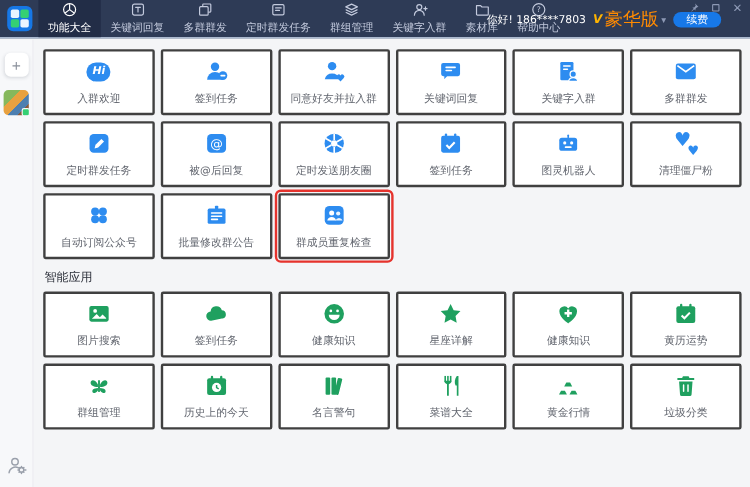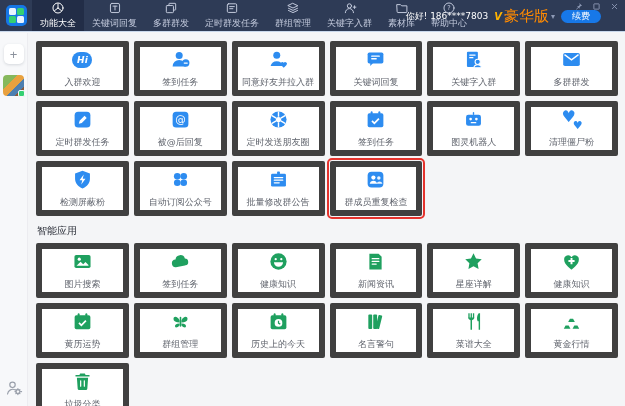--- a/index.html
+++ b/index.html
@@ -37,21 +37,21 @@
   .avatar { position:relative; width:21px; height:21px; border-radius:4px; cursor:pointer;
     background:linear-gradient(135deg,#86b85c 0%,#86b85c 34%,#e8a13f 34%,#e8a13f 58%,#4d7fb0 58%,#4d7fb0 78%,#8a5a3b 78%); }
   .avatar .dot { position:absolute; right:-1px; bottom:-1px; width:7px; height:7px; border-radius:2px; background:#35d073; border:1px solid #f7f8fa; }
   .side-settings { margin-top:auto; width:18px; height:18px; color:#9aa0ab; cursor:pointer; }
   .side-settings svg { width:18px; height:18px; display:block; }
 
   
   .content { position:absolute; left:28px; top:33px; right:0; bottom:0; padding:8px 7px 0 8px; overflow:hidden;
     display:grid; grid-template-columns:repeat(6,1fr); gap:5px; align-content:start; }
   .section-title { grid-column:1 / -1; font-size:10px; color:#2a2e38; padding:3px 0 0 1px;font-family:Liberation Serif, serif; }
-  .tile { height:55px; background:#ffffff; border:6px solid #404040; border-radius:2px; display:flex; flex-direction:column; align-items:center; justify-content:center; gap:5px; cursor:pointer; }
+  .tile { height:55px; background:#ffffff; border:2px solid #404040; border-radius:2px; display:flex; flex-direction:column; align-items:center; justify-content:center; gap:5px; cursor:pointer; }
   .tile.hl { outline:2px solid #e5332d; outline-offset:1px; }
   .t-icon { height:22px; width:22px; display:flex; align-items:center; justify-content:center; color:var(--c); }
   .t-icon svg { width:21px; height:21px; display:block; }
   .blue { --c:#2d8cf0; }
   .green { --c:#1fa05f; }
   .t-label { font-size:9px; color:#61656e; white-space:nowrap; }
 
   
   .hi-wrap { position:relative; width:22px; height:22px; display:flex; align-items:center; justify-content:center; color:var(--c); }
   .hi-b { width:20px; height:16px; border-radius:8px; background:var(--c); color:#fff; font-size:9px; font-weight:bold; font-style:italic; display:flex; align-items:center; justify-content:center; }
@@ -307,29 +307,20 @@
           <span class="twin-hearts">
             <b>♥</b>
             <i>♥</i>
           </span>
         </span>
         <span class="t-label">清理僵尸粉</span>
       </div>
       <div class="tile blue">
         <span class="t-icon blue">
           <svg viewBox="0 0 24 24" fill="currentColor">
-            <path d="M12 2l8.5 3v6c0 5-3.3 8.7-8.5 11.3C6.8 19.7 3.5 16 3.5 11V5z"></path>
-            <path d="M13.4 6.2l-4.8 6.6h3.1l-1.1 5 4.8-6.6h-3.1z" fill="#fff"></path>
-          </svg>
-        </span>
-        <span class="t-label">检测屏蔽粉</span>
-      </div>
-      <div class="tile blue">
-        <span class="t-icon blue">
-          <svg viewBox="0 0 24 24" fill="currentColor">
             <circle cx="8.3" cy="8.3" r="3.8"></circle>
             <circle cx="15.7" cy="8.3" r="3.8"></circle>
             <circle cx="8.3" cy="15.7" r="3.8"></circle>
             <circle cx="15.7" cy="15.7" r="3.8"></circle>
           </svg>
         </span>
         <span class="t-label">自动订阅公众号</span>
       </div>
       <div class="tile blue">
         <span class="t-icon blue">
@@ -381,31 +372,20 @@
             <circle cx="8.8" cy="9.3" r="1.3" fill="#fff"></circle>
             <circle cx="15.2" cy="9.3" r="1.3" fill="#fff"></circle>
             <path d="M6.8 12.8h10.4a5.2 5.2 0 01-10.4 0z" fill="#fff"></path>
           </svg>
         </span>
         <span class="t-label">健康知识</span>
       </div>
       <div class="tile green">
         <span class="t-icon green">
           <svg viewBox="0 0 24 24" fill="currentColor">
-            <path d="M5 3h10.5L19 6.5V21H5z"></path>
-            <rect x="7.5" y="8" width="9" height="1.5" rx=".7" fill="#fff"></rect>
-            <rect x="7.5" y="11.2" width="9" height="1.4" rx=".7" fill="#fff"></rect>
-            <rect x="7.5" y="14.2" width="6" height="1.4" rx=".7" fill="#fff"></rect>
-          </svg>
-        </span>
-        <span class="t-label">新闻资讯</span>
-      </div>
-      <div class="tile green">
-        <span class="t-icon green">
-          <svg viewBox="0 0 24 24" fill="currentColor">
             <path d="M12 2.6l2.9 5.9 6.5.9-4.7 4.6 1.1 6.5L12 17.4l-5.8 3.1 1.1-6.5L2.6 9.4l6.5-.9z"></path>
           </svg>
         </span>
         <span class="t-label">星座详解</span>
       </div>
       <div class="tile green">
         <span class="t-icon green">
           <svg viewBox="0 0 24 24" fill="currentColor">
             <path d="M12 21.2S3.6 15.7 3.6 9.9A4.6 4.6 0 0112 7a4.6 4.6 0 018.4 2.9c0 5.8-8.4 11.3-8.4 11.3z"></path>
             <path d="M10.9 8h2.2v2.4h2.4v2.2h-2.4V15h-2.2v-2.4H8.5v-2.2h2.4z" fill="#fff"></path>

